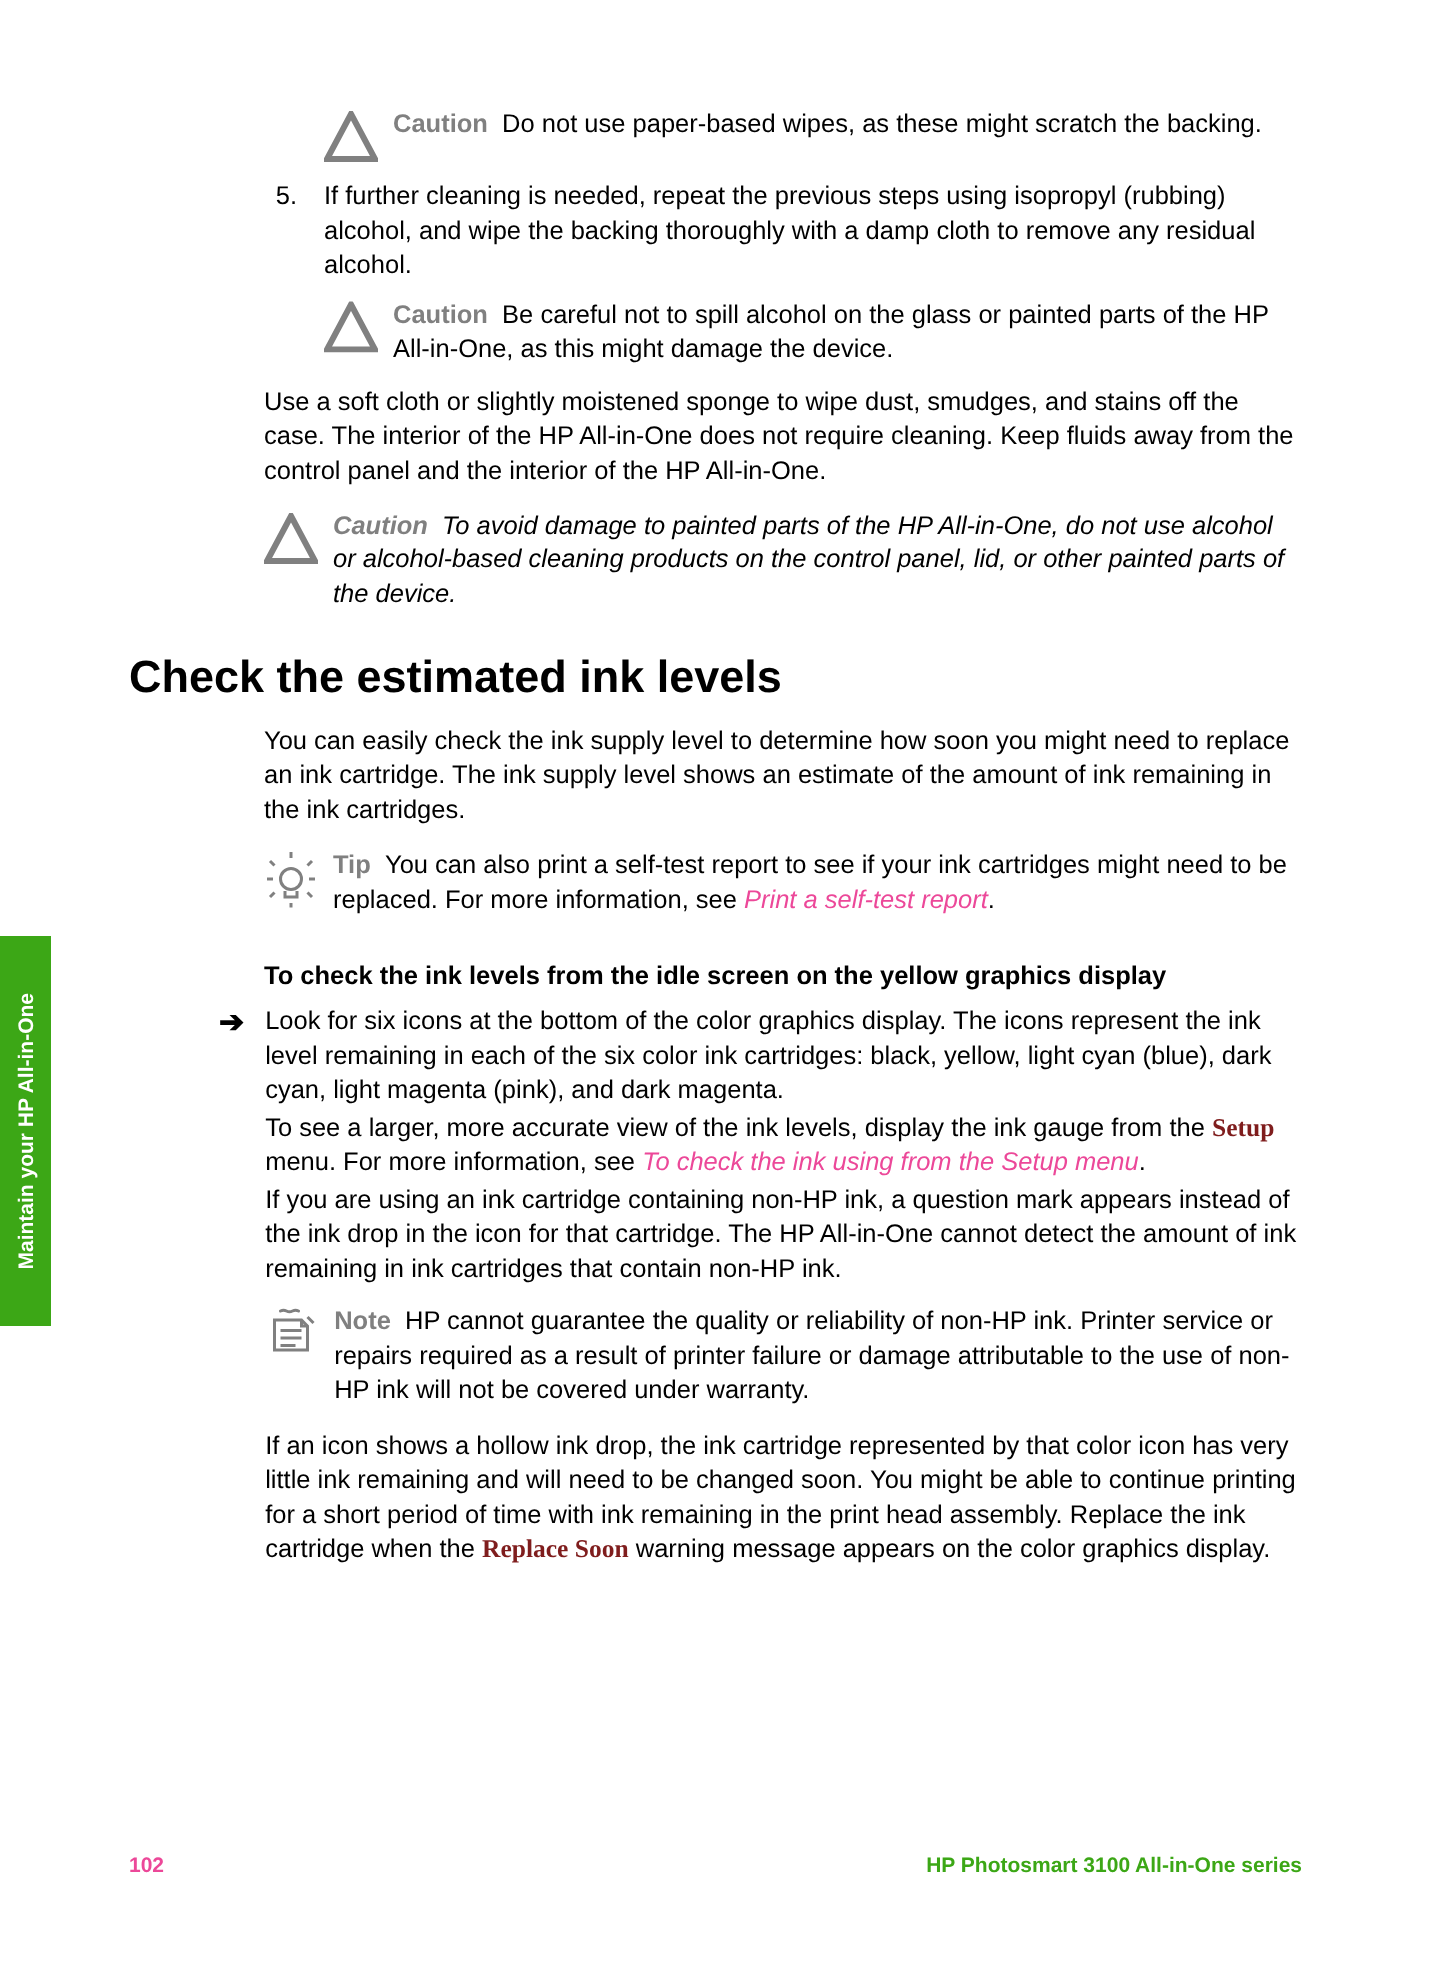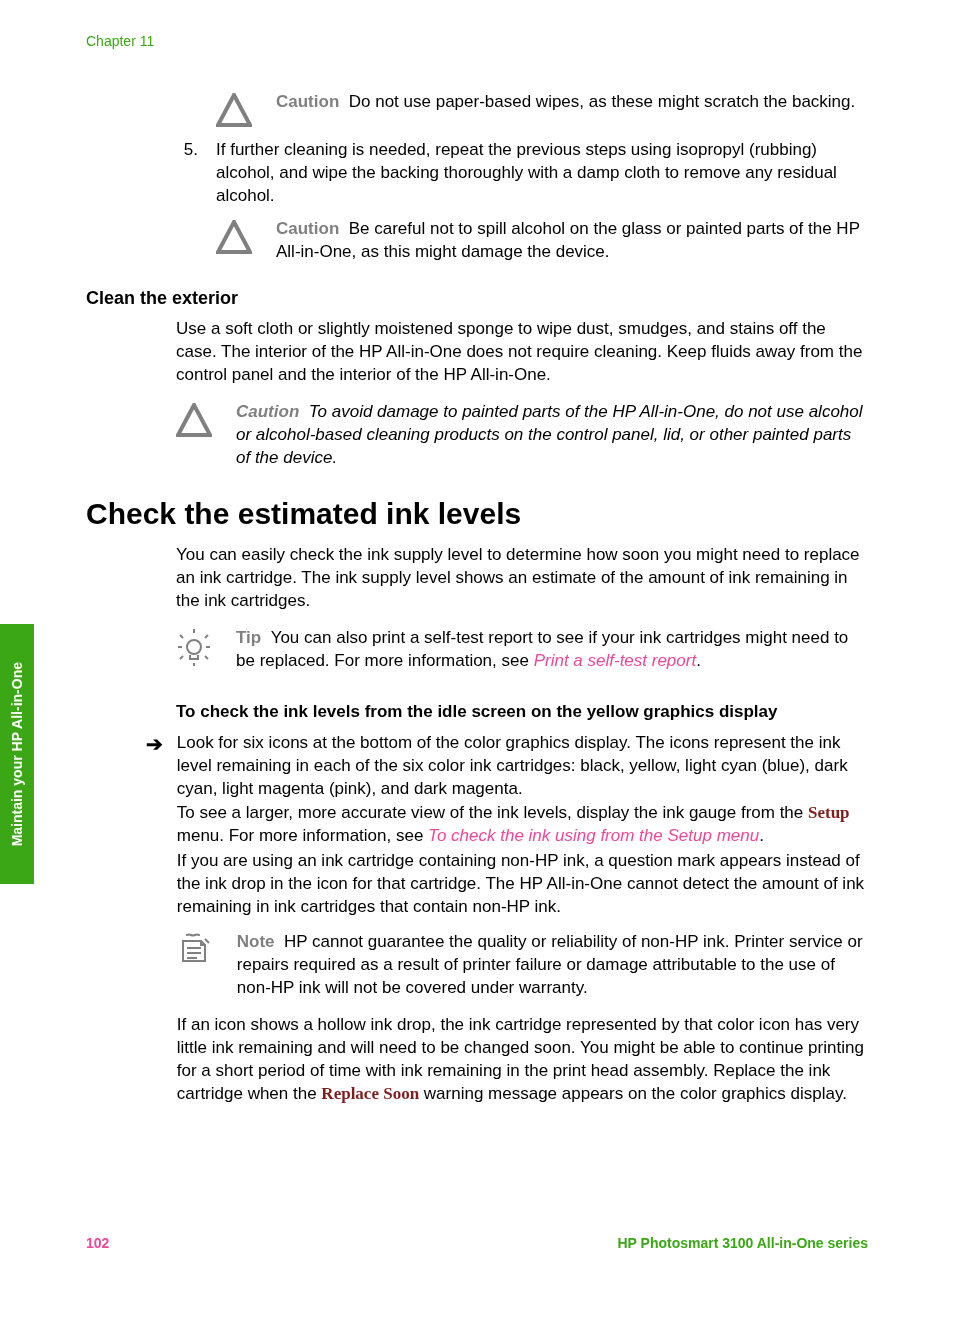--- a/index.html
+++ b/index.html
@@ -46,21 +46,21 @@
   .indent-block {
     margin-left: 90px;
     margin-right: 0;
   }
   .indent-inner {
     margin-left: 40px;
   }
   .caution-box, .tip-box, .note-box {
     display: flex;
     align-items: flex-start;
-    gap: 24px;
+    gap: 10px;
     margin: 10px 0 12px 0;
   }
   .icon-caution {
     width: 36px;
     height: 34px;
     flex-shrink: 0;
     margin-top: 2px;
   }
   .icon-caution svg { display:block; }
   .icon-tip {
@@ -130,21 +130,20 @@
   .footer-right { color:#3ca716; }
 </style>
 </head>
 <body>
 
 <div class="side-tab">
   <span>Maintain your HP All-in-One</span>
 </div>
 
 <div class="page-content">
-  <div class="chapter-label">Chapter 11</div>
 
   <div class="indent-block" style="margin-top:40px;">
     <div class="indent-inner">
 
       <div class="caution-box">
         <div class="icon-caution">
           <svg width="36" height="34" viewBox="0 0 36 34">
               <path d="M18 2 L34 32 L2 32 Z" fill="none" stroke="#808080" stroke-width="4" stroke-linejoin="miter"></path>
             </svg>
         </div>
@@ -164,21 +163,20 @@
               <path d="M18 2 L34 32 L2 32 Z" fill="none" stroke="#808080" stroke-width="4" stroke-linejoin="miter"></path>
             </svg>
         </div>
         <div>
           <span class="gray-label">Caution</span>&nbsp;&nbsp;<span>Be careful not to spill alcohol on the glass or painted parts of the HP All-in-One, as this might damage the device.</span>
         </div>
       </div>
 
     </div>
 
-    <div class="h3">Clean the exterior</div>
 
     <div>Use a soft cloth or slightly moistened sponge to wipe dust, smudges, and stains off the case. The interior of the HP All-in-One does not require cleaning. Keep fluids away from the control panel and the interior of the HP All-in-One.</div>
 
     <div class="caution-box" style="margin-top:14px;font-style:italic;">
       <div class="icon-caution">
         <svg width="36" height="34" viewBox="0 0 36 34">
             <path d="M18 2 L34 32 L2 32 Z" fill="none" stroke="#808080" stroke-width="4" stroke-linejoin="miter"></path>
           </svg>
       </div>
       <div>

